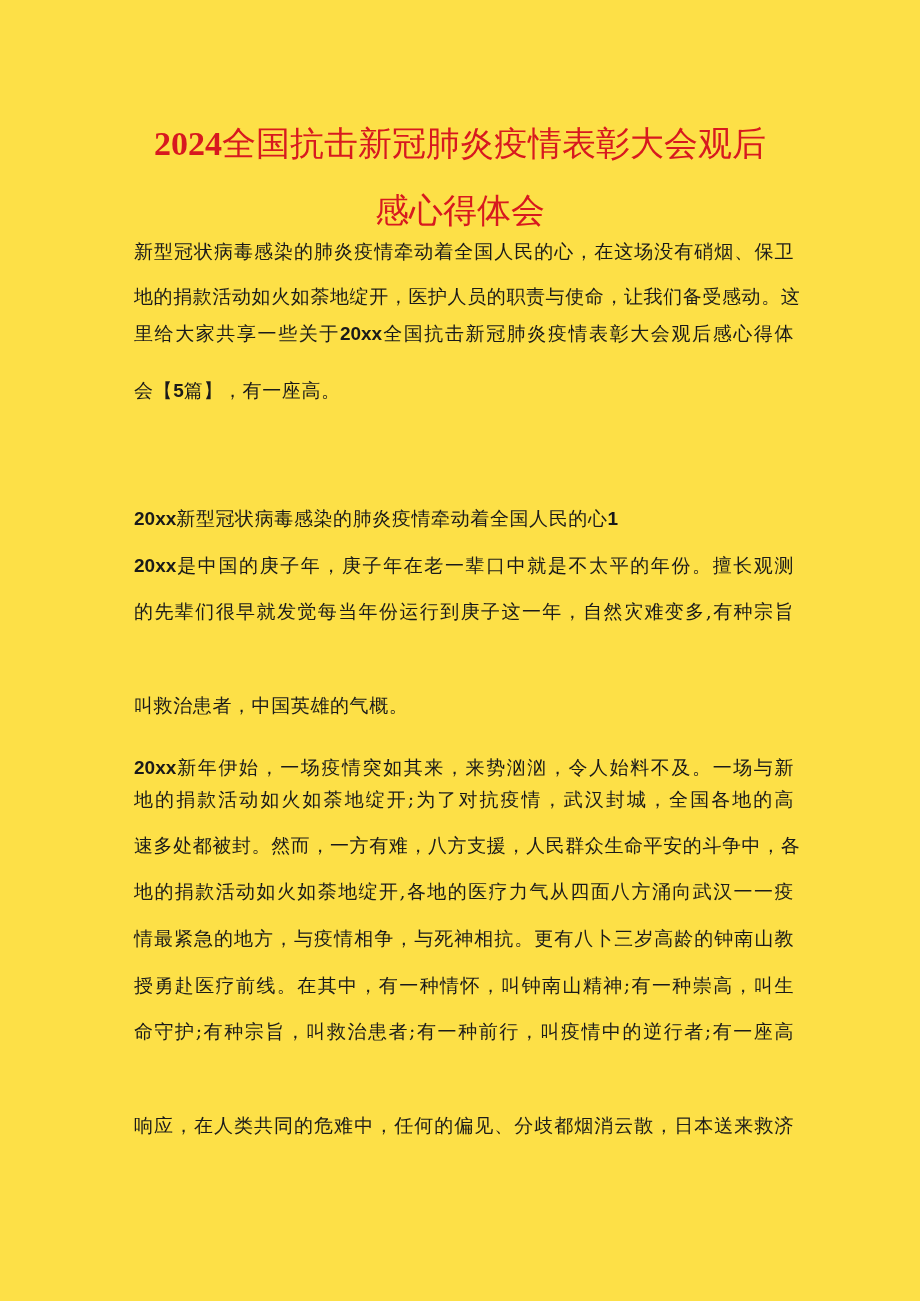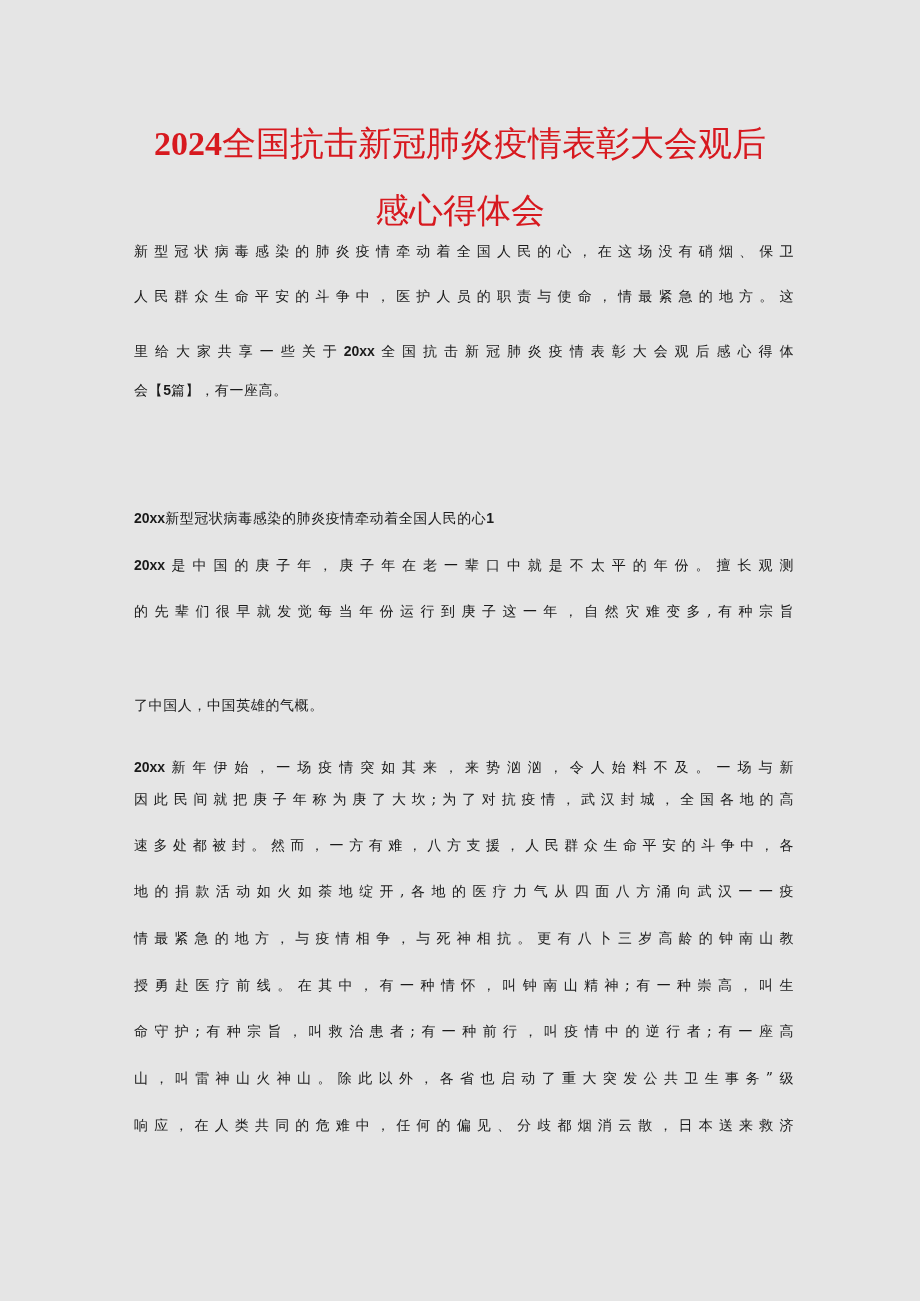--- a/index.html
+++ b/index.html
@@ -1,47 +1,46 @@
 <!DOCTYPE html>
 <html><head>
 <meta charset="utf-8">
 <style>
   html, body { margin: 0; padding: 0; background: #ffffff; }
   body { width: 920px; height: 1301px; position: relative; overflow: hidden; font-family: "DejaVu Serif", "Liberation Serif", serif; color: #1a1a1a; }
-  .page { position: absolute; left: 0; top: 0; width: 920px; height: 1301px; background: #e5e5e5; }
+  .page { position: absolute; left: 0; top: 0; width: 920px; height: 1301px; background: #fde047; }
   .title { position: absolute; left: 120px; width: 680px; text-align: center; color: #d7191f; font-size: 34px; line-height: 60px; letter-spacing: 0px; }
   .title .num { font-weight: bold; font-family: "Liberation Serif", serif; }
   .t1 { top: 113px; }
   .t2 { top: 180px; }
-  .line { position: absolute; left: 134px; width: 660px; font-size: 14px; line-height: 26px; white-space: nowrap; letter-spacing: 0.6px; }
+  .line { position: absolute; left: 134px; width: 660px; font-size: 19px; line-height: 26px; white-space: nowrap; letter-spacing: 0.6px; }
   .b { font-family: "Liberation Sans", "DejaVu Sans", sans-serif; font-weight: bold; letter-spacing: 0; }
   .justify { text-align: justify; text-align-last: justify; }
 </style>
 </head>
 <body>
 
 <div class="page">
 
   <div class="title t1"><span class="num">2024</span><span>全国抗击新冠肺炎疫情表彰大会观后</span></div>
   <div class="title t2">感心得体会</div>
 
   <div class="line justify" style="top:238px">新型冠状病毒感染的肺炎疫情牵动着全国人民的心，在这场没有硝烟、保卫</div>
-  <div class="line justify" style="top:283px">人民群众生命平安的斗争中，医护人员的职责与使命，情最紧急的地方。这</div>
-  <div class="line justify" style="top:338px"><span>里给大家共享一些关于</span><span class="b">20xx</span><span>全国抗击新冠肺炎疫情表彰大会观后感心得体</span></div>
+  <div class="line justify" style="top:283px">地的捐款活动如火如荼地绽开，医护人员的职责与使命，让我们备受感动。这</div>
+  <div class="line justify" style="top:320px"><span>里给大家共享一些关于</span><span class="b">20xx</span><span>全国抗击新冠肺炎疫情表彰大会观后感心得体</span></div>
   <div class="line" style="top:377px"><span>会【</span><span class="b">5</span><span>篇】，有一座高。</span></div>
 
   <div class="line" style="top:505px"><span class="b">20xx</span><span>新型冠状病毒感染的肺炎疫情牵动着全国人民的心</span><span class="b">1</span></div>
 
   <div class="line justify" style="top:552px"><span class="b">20xx</span><span>是中国的庚子年，庚子年在老一辈口中就是不太平的年份。擅长观测</span></div>
   <div class="line justify" style="top:598px">的先辈们很早就发觉每当年份运行到庚子这一年，自然灾难变多,有种宗旨</div>
-  <div class="line" style="top:692px">了中国人，中国英雄的气概。</div>
+  <div class="line" style="top:692px">叫救治患者，中国英雄的气概。</div>
 
   <div class="line justify" style="top:754px"><span class="b">20xx</span><span>新年伊始，一场疫情突如其来，来势汹汹，令人始料不及。一场与新</span></div>
-  <div class="line justify" style="top:786px">因此民间就把庚子年称为庚了大坎;为了对抗疫情，武汉封城，全国各地的高</div>
+  <div class="line justify" style="top:786px">地的捐款活动如火如荼地绽开;为了对抗疫情，武汉封城，全国各地的高</div>
   <div class="line justify" style="top:832px">速多处都被封。然而，一方有难，八方支援，人民群众生命平安的斗争中，各</div>
   <div class="line justify" style="top:878px">地的捐款活动如火如荼地绽开,各地的医疗力气从四面八方涌向武汉一一疫</div>
   <div class="line justify" style="top:925px">情最紧急的地方，与疫情相争，与死神相抗。更有八卜三岁高龄的钟南山教</div>
   <div class="line justify" style="top:972px">授勇赴医疗前线。在其中，有一种情怀，叫钟南山精神;有一种崇高，叫生</div>
   <div class="line justify" style="top:1018px">命守护;有种宗旨，叫救治患者;有一种前行，叫疫情中的逆行者;有一座高</div>
-  <div class="line justify" style="top:1065px">山，叫雷神山火神山。除此以外，各省也启动了重大突发公共卫生事务”级</div>
   <div class="line justify" style="top:1112px">响应，在人类共同的危难中，任何的偏见、分歧都烟消云散，日本送来救济</div>
 
 </div>
 
 </body></html>

